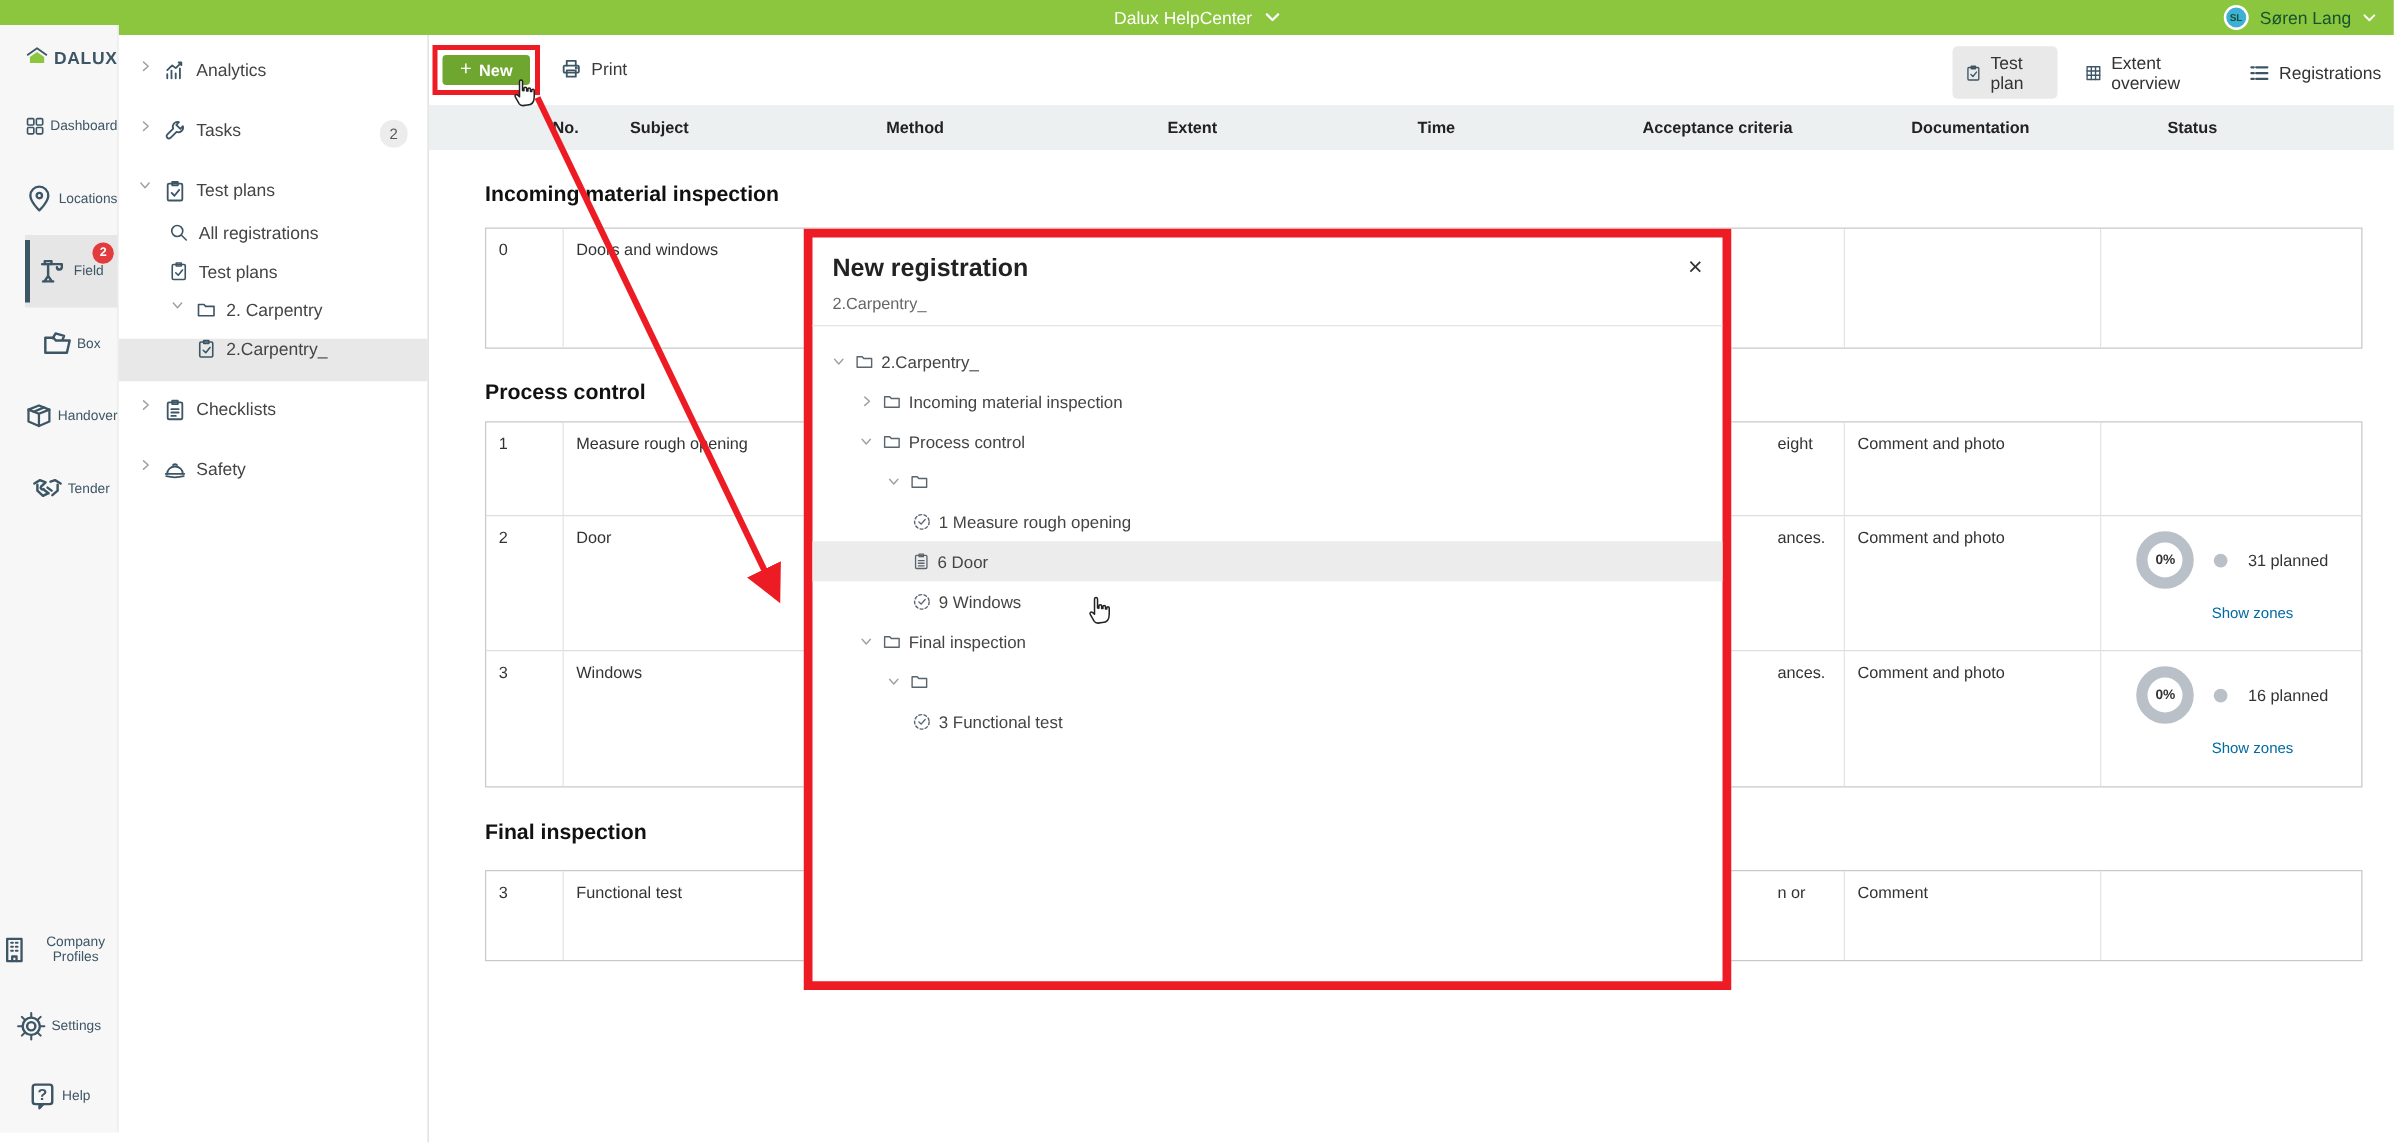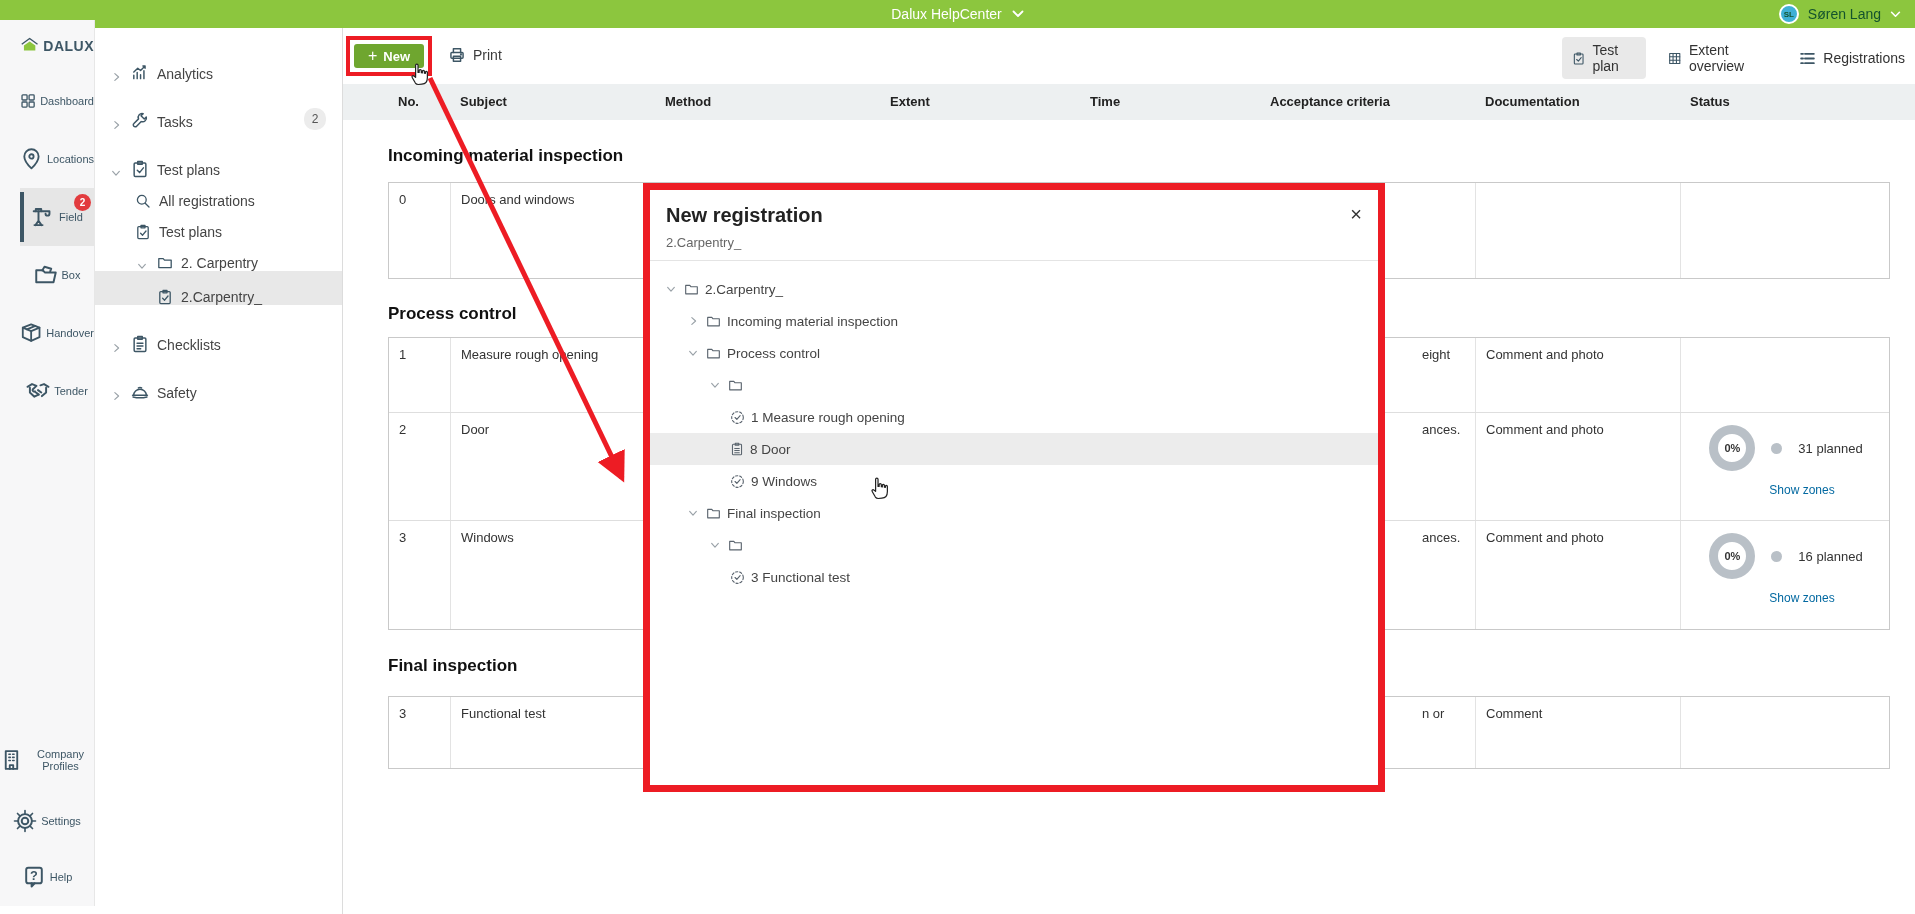--- a/index.html
+++ b/index.html
@@ -23,21 +23,21 @@
   .ritem .rlabel { font-size:11px; color:#3d5665; text-align:center; line-height:12px; }
   .ritem.active { background:#e6e6e6; }
   .ritem.active::before { content:""; position:absolute; left:0; top:4px; bottom:4px; width:4px; background:#3d5665; }
   .rbadge { position:absolute; top:6px; left:54px; min-width:17px; height:17px; border-radius:9px; background:#E23B3E;
     color:#fff; font-size:10px; font-weight:bold; display:flex; align-items:center; justify-content:center; padding:0 3px; }
   .rail-bottom { position:absolute; left:0; bottom:2px; width:94px; }
   .ic { stroke:#3d5665; fill:none; stroke-width:1.3; stroke-linecap:round; stroke-linejoin:round; }
 
   
   .sidebar { position:absolute; left:95px; top:28px; width:248px; height:886px; background:#fff; border-right:1px solid #dcdcdc; padding-top:20px; }
-  .sitem { height:34px; display:flex; align-items:flex-end; gap:8px; font-size:14px; color:#444; cursor:pointer; padding-left:14px; }
+  .sitem { height:34px; display:flex; align-items:flex-start; gap:8px; font-size:14px; color:#444; cursor:pointer; padding-left:14px; }
   .sitem.child { height:31px; padding-left:40px; }
   .sitem.grandchild { height:34px; padding-left:62px; }
   .sitem.gap { margin-top:14px; }
   .sitem.selected { background:#e8e8e8; }
   .schev { width:14px; display:flex; justify-content:center; color:#9aa2a8; }
   .schev svg { stroke:#9aa2a8; fill:none; stroke-width:1.4; stroke-linecap:round; stroke-linejoin:round; }
   .sbadge { margin-left:auto; margin-right:16px; background:#ececec; color:#555; border-radius:10px;
     min-width:22px; height:22px; font-size:12px; display:flex; align-items:center; justify-content:center; }
 
   
@@ -45,21 +45,21 @@
   .btn-new { position:absolute; left:354px; top:44px; width:70px; height:24px; background:#6FA62F; border-radius:3px;
     display:flex; align-items:center; justify-content:center; gap:6px; color:#fff; font-size:13px; font-weight:bold; cursor:pointer; z-index:9; }
   .btn-new .plus { font-size:16px; font-weight:normal; line-height:16px; }
   .btn-print { position:absolute; left:448px; top:40px; height:30px; display:flex; align-items:center; gap:7px;
     font-size:14px; color:#3b3b3b; cursor:pointer; }
   .views { position:absolute; left:1551px; top:37px; display:flex; align-items:center; gap:12px;padding-left:11px; }
   .view { display:flex; align-items:center; gap:7px; font-size:14px; color:#333; padding:5px 10px; border-radius:4px; cursor:pointer; }
   .view.selected { background:#e9e9e9; }
 
   
-  .theader { position:absolute; left:343px; top:84px; width:1572px; height:36px; background:#edf0f1; }
+  .theader { position:absolute; left:343px; top:84px; width:1572px; height:36px; background:#edf0f1;padding-left:44px; }
   .tgrid { display:grid; grid-template-columns:62px 205px 225px 200px 180px 215px 205px 210px; }
   .theader .tgrid { margin-left:45px; width:1502px; }
   .theader .hcell { font-size:13px; font-weight:bold; color:#222; line-height:36px; padding-left:10px; }
   .sec-title { position:absolute; left:388px; font-size:17px; font-weight:bold; color:#111; }
   .dtable { position:absolute; left:388px; width:1502px; border:1px solid #c9c9c9; background:#fff; }
   .drow { border-bottom:1px solid #dedede; cursor:pointer; }
   .drow:last-child { border-bottom:none; }
   .cell { padding:9px 10px; font-size:13px; color:#333; border-right:1px solid #e3e3e3; overflow:hidden; }
   .cell:last-child { border-right:none; }
   .cell.cut { padding-left:161px; white-space:nowrap; }
@@ -521,21 +521,21 @@
     </div>
 
     <div class="trow l3 selected">
       <span class="tico">
         <svg width="14" height="14" viewBox="0 0 16 16">
             <rect x="2.8" y="2.6" width="10.4" height="12" rx="1"></rect>
             <path d="M6 1.4 h4 v2.4 h-4 z"></path>
             <path d="M5.4 7.4 h5.2 M5.4 9.8 h5.2 M5.4 12.2 h5.2"></path>
           </svg>
       </span>
-      <span>8 Door</span>
+      <span>6 Door</span>
     </div>
 
     <div class="trow l3">
       <span class="tico">
         <svg width="15" height="15" viewBox="0 0 16 16">
             <circle cx="8" cy="8" r="6.2" stroke-dasharray="2.4 2"></circle>
             <path d="M5.4 8 l1.9 1.9 L10.8 6"></path>
           </svg>
       </span>
       <span>9 Windows</span>

